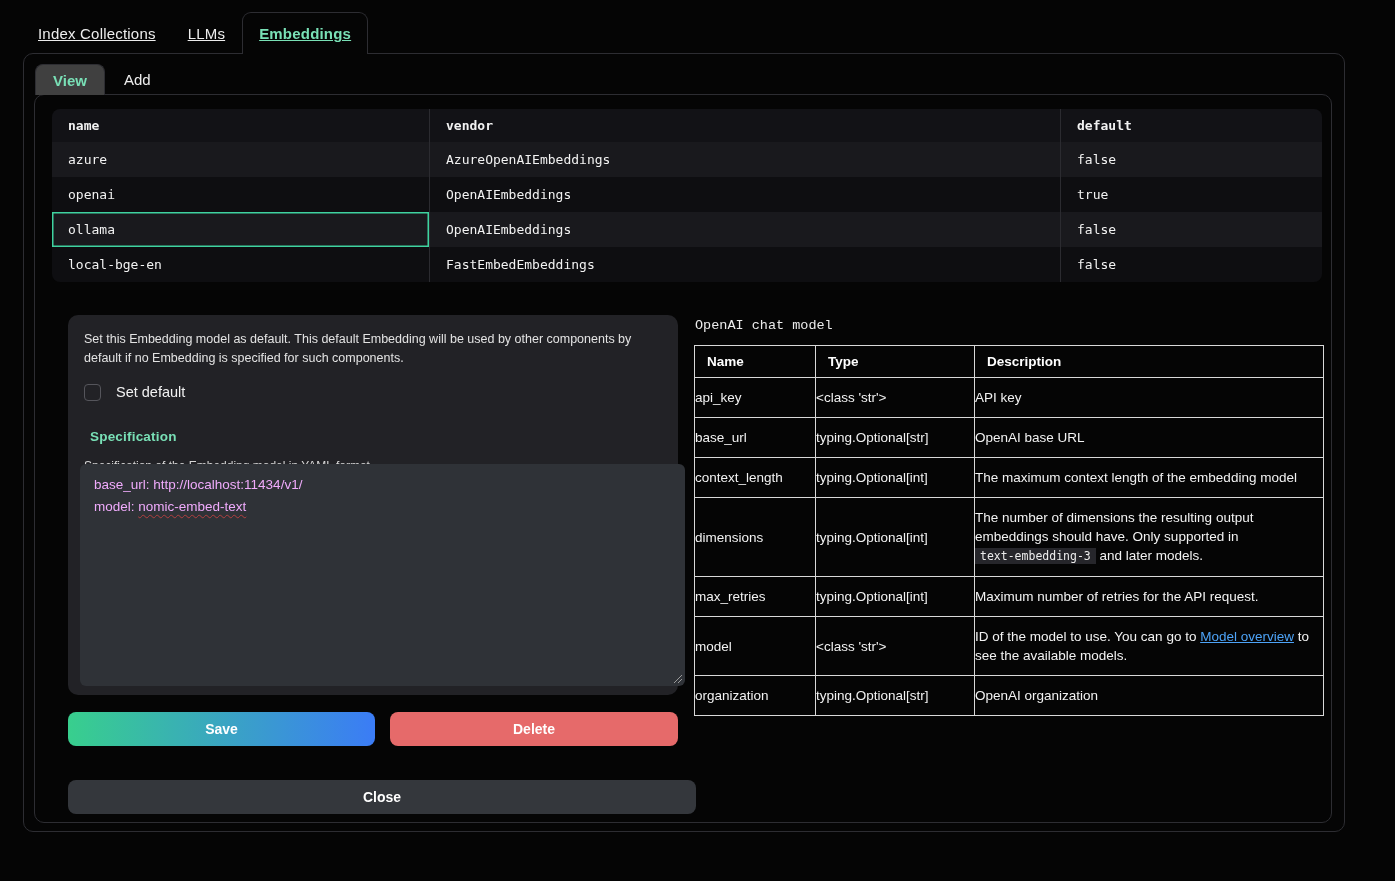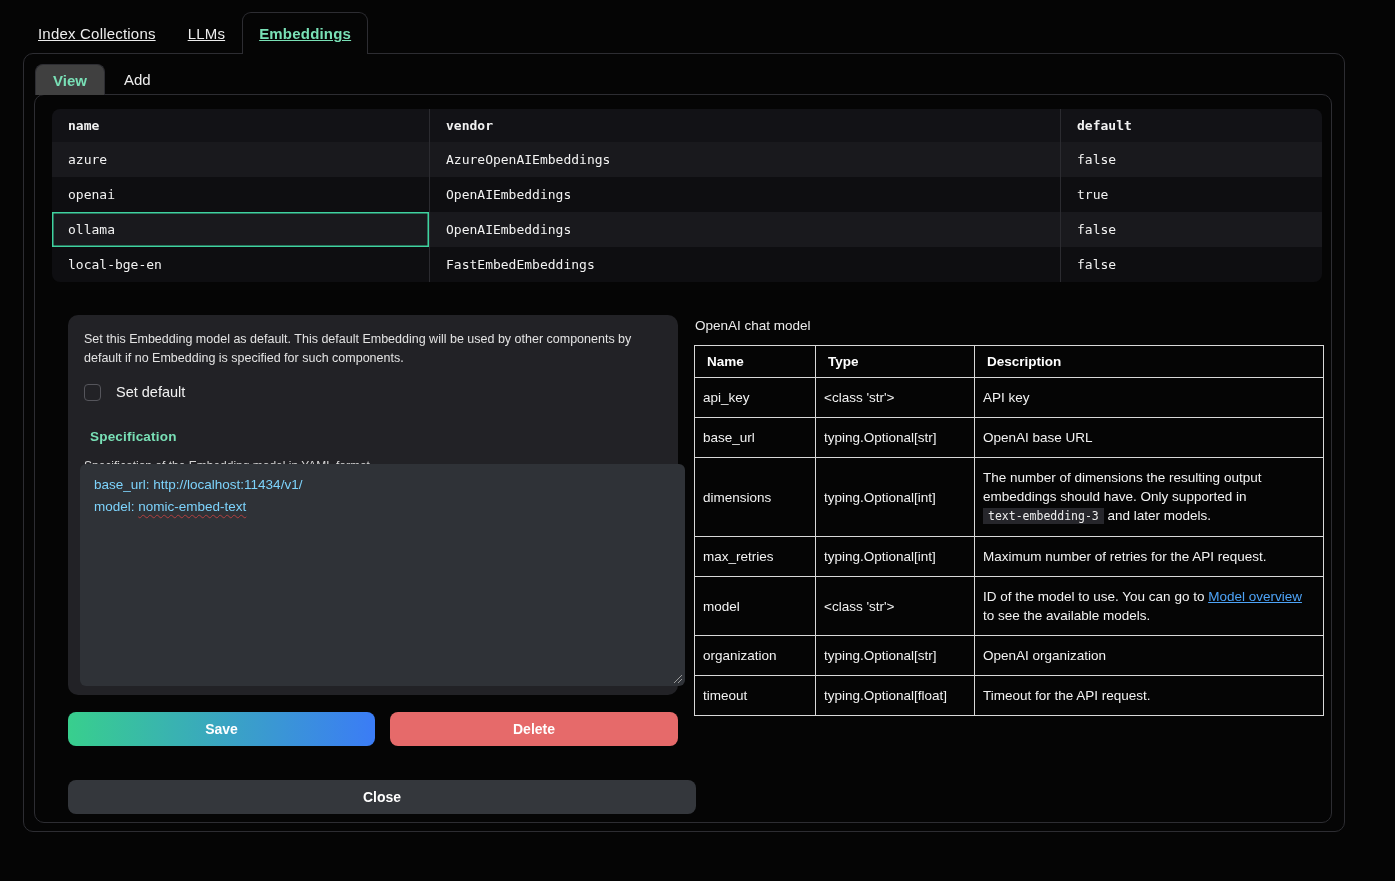--- a/index.html
+++ b/index.html
@@ -57,37 +57,37 @@
   .config-panel { background:#222226; border-radius:10px; height:380px; position:relative; padding:15px 16px; }
   .default-desc { font-size:12.5px; color:#e3e3e3; line-height:1.55; max-width:600px; }
   .checkbox-row { margin-top:15px; display:flex; align-items:center; gap:15px; cursor:pointer; }
   .checkbox { width:17px; height:17px; border:1px solid #55555b; border-radius:4px; background:transparent; }
   .checkbox-label { font-size:14.5px; color:#f2f2f2; }
   .spec-heading { margin-top:28px; margin-left:6px; color:#79e0b6; font-size:13.5px; font-weight:700; letter-spacing:.2px; }
   .spec-caption { margin-top:15px; font-size:12px; color:#d6d6d6; }
   .yaml-box {
     position:absolute; left:12px; top:149px; width:605px; height:222px;
     background:#2f3237; border-radius:6px; padding:10px 14px;
-    font-size:13.5px; color:#7dd3fc; line-height:1.65; cursor:text;
+    font-size:13.5px; color:#f0abfc; line-height:1.65; cursor:text;
   }
   .misspell { text-decoration:underline; text-decoration-style:wavy; text-decoration-color:#b24040; text-decoration-thickness:1px; text-underline-offset:3px; }
   .resize-handle { position:absolute; right:3px; bottom:3px; cursor:nwse-resize; }
   .btn-row { margin-top:17px; display:flex; gap:15px;align-items:flex-end; }
   .btn { height:34px; border:none; border-radius:8px; color:#fff; font-size:14px; font-weight:700;
          font-family:"Liberation Sans", sans-serif; display:flex; align-items:center; justify-content:center; cursor:pointer; }
   .btn-save { width:307px; background:linear-gradient(90deg,#38cf8d 0%,#3b7cf6 100%); }
   .btn-delete { flex:1; background:#e66a6a; }
   .btn-close { margin-top:34px; width:628px; background:#34373c; }
   
   .right-col { position:absolute; left:659px; top:220px; width:632px; }
-  .info-title { font-size:13.5px; color:#ececec; padding:3px 0 12px 1px; }
+  .info-title { font-size:13.5px; color:#ececec; padding:3px 0 12px 1px;font-family:Liberation Mono, monospace; }
   table.info-table { border-collapse:collapse; width:629px; table-layout:fixed; }
   .info-table th, .info-table td { border:1px solid #d9d9d9; vertical-align:middle; text-align:left; }
   .info-table th { font-size:13.5px; font-weight:700; color:#ffffff; padding:8px 12px; }
-  .info-table td { font-size:13.5px; color:#f2f2f2; padding:10px 8px; line-height:19px; }
+  .info-table td { font-size:13.5px; color:#f2f2f2; padding:10px 0; line-height:19px; }
   .col-n { width:121px; } .col-t { width:159px; } .col-d { width:349px; }
   .code-chip { font-family:"DejaVu Sans Mono", monospace; font-size:11.5px; background:#26262b;
                border-radius:0; padding:1px 5px; color:#ececec; white-space:nowrap; }
   .desc-link { color:#4da3f7; text-decoration:underline; cursor:pointer; }
 </style>
 </head>
 <body>
 
 <div class="tabbar">
   <div class="tab t1">Index Collections</div>
@@ -170,42 +170,42 @@
           <td>api_key</td>
           <td>&lt;class 'str'&gt;</td>
           <td>API key</td>
         </tr>
         <tr>
           <td>base_url</td>
           <td>typing.Optional[str]</td>
           <td>OpenAI base URL</td>
         </tr>
         <tr>
+          <td>context_length</td>
+          <td>typing.Optional[int]</td>
+          <td>The maximum context length of the embedding model</td>
+        </tr>
+        <tr>
           <td>dimensions</td>
           <td>typing.Optional[int]</td>
           <td><span>The number of dimensions the resulting output embeddings should have. Only supported in </span><span class="code-chip">text-embedding-3</span><span> and later models.</span></td>
         </tr>
         <tr>
           <td>max_retries</td>
           <td>typing.Optional[int]</td>
           <td>Maximum number of retries for the API request.</td>
         </tr>
         <tr>
           <td>model</td>
           <td>&lt;class 'str'&gt;</td>
           <td><span>ID of the model to use. You can go to </span><span class="desc-link">Model overview</span><span> to see the available models.</span></td>
         </tr>
         <tr>
           <td>organization</td>
           <td>typing.Optional[str]</td>
           <td>OpenAI organization</td>
         </tr>
-        <tr>
-          <td>timeout</td>
-          <td>typing.Optional[float]</td>
-          <td>Timeout for the API request.</td>
-        </tr>
       </tbody>
         </table>
     </div>
 
   </div>
 </div>
 
 </body></html>

